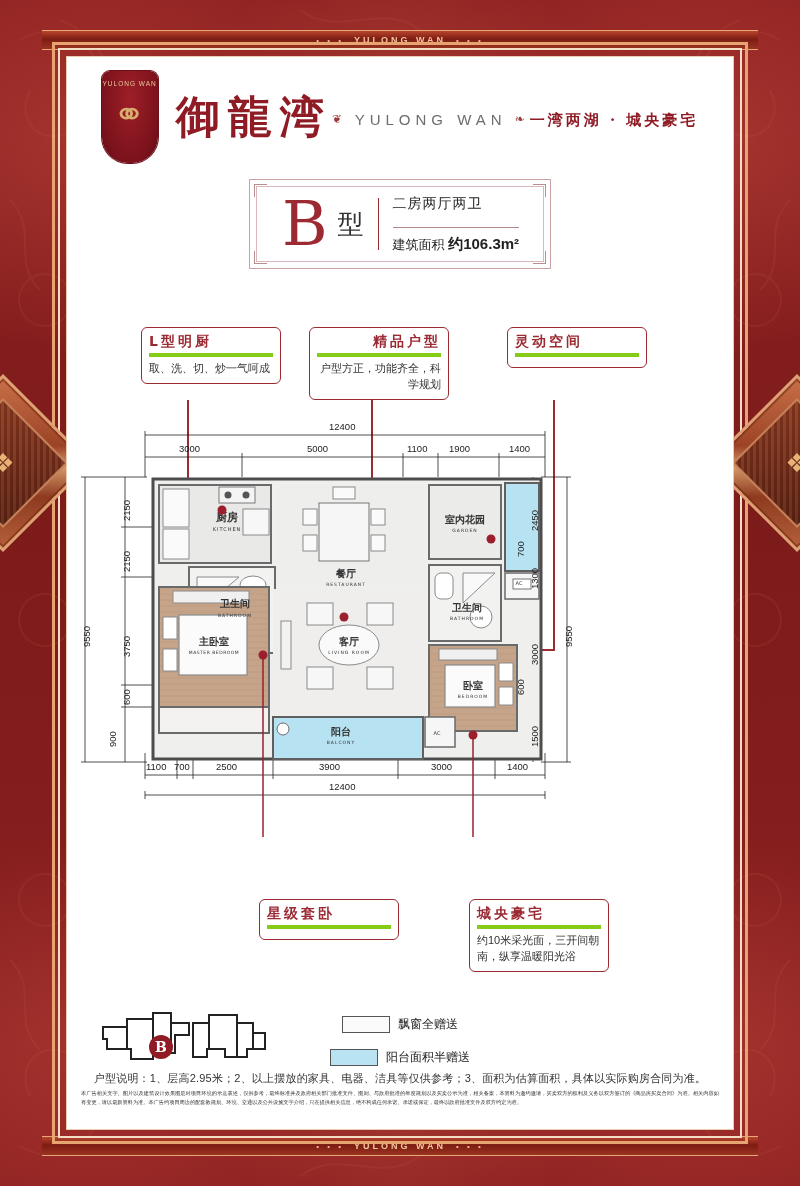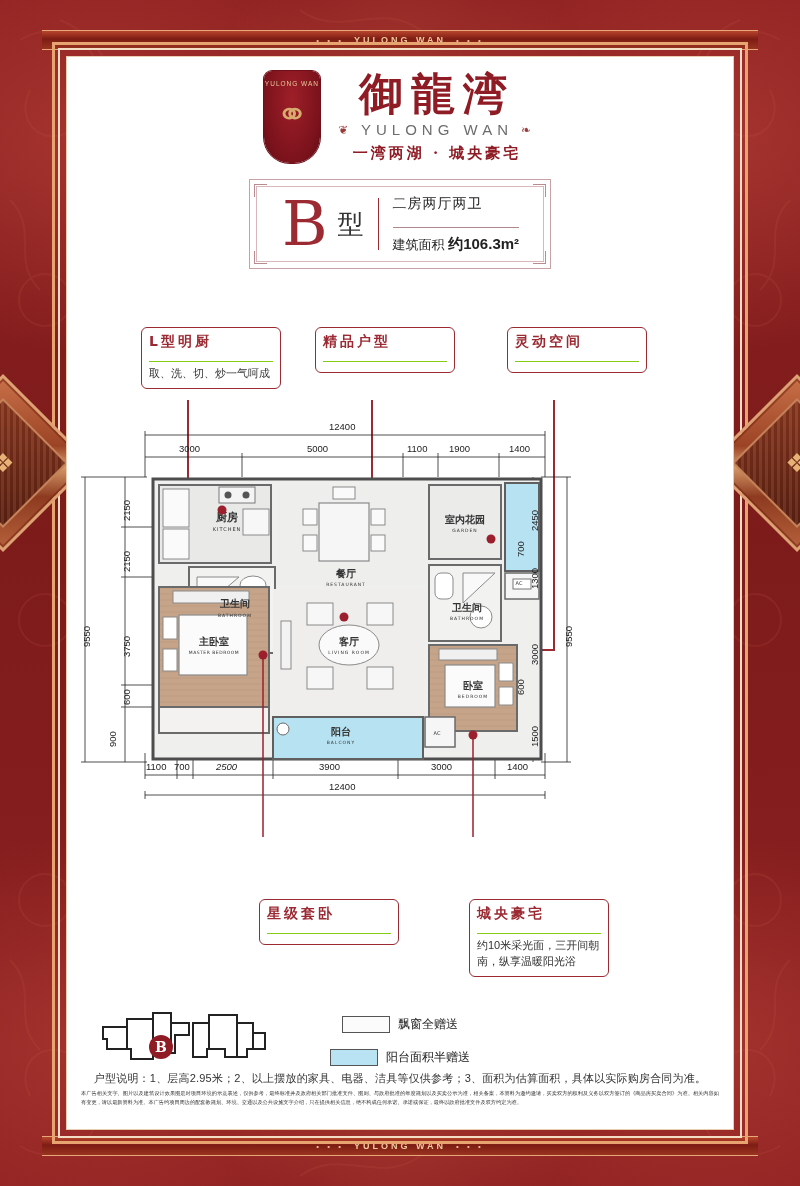--- a/index.html
+++ b/index.html
@@ -89,21 +89,21 @@
     display:flex;flex-direction:column;align-items:center;
     padding-top:9px;box-sizing:border-box;
     box-shadow:0 0 0 1px #6d101a;
     position:relative;
   }
   .logo-shield-text{color:#e7c89a;font-size:6.5px;letter-spacing:1px;}
   .logo-dragon{
     color:#d9ab6f;font-size:34px;line-height:1;margin-top:10px;
     font-family:"DejaVu Serif",serif;transform:scaleX(1.15);
   }
-  .wordmark{display:flex;flex-direction:column;align-items:center;}
+  .wordmark{display:flex;flex-direction:row;align-items:center;}
   .wordmark-cn{
     font-family:"DejaVu Serif","Liberation Serif",serif;
     font-size:44px;font-weight:bold;color:#8f1b24;letter-spacing:8px;
     line-height:1.05;
   }
   .wordmark-en{
     font-size:15px;letter-spacing:5px;color:#6d6d6d;margin-top:4px;
     display:flex;align-items:center;gap:8px;
   }
   .wordmark-en .flourish{color:#9a3a3a;font-size:12px;}
@@ -144,21 +144,21 @@
   .callouts-top{
     position:absolute;left:0;right:0;top:270px;height:80px;
   }
   .callout{
     position:absolute;width:140px;box-sizing:border-box;
     border:1px solid #9b2a33;border-radius:6px;background:#fff;
     padding:5px 7px 6px;
   }
   .callout-title{
     font-size:14px;font-weight:bold;color:#9b2a33;letter-spacing:3px;
-    padding-bottom:10px;border-bottom:1px solid #84cc16;margin-bottom:4px;
+    padding-bottom:2px;border-bottom:4px solid #84cc16;margin-bottom:4px;
     font-family:"DejaVu Sans",sans-serif;
   }
   .callout-body{font-size:11px;color:#333;line-height:1.45;}
   .lead{position:absolute;background:#9b2a33;}
 
   
   .plan-wrap{position:absolute;left:0;right:0;top:360px;height:560px;}
   .dim-txt{
     position:absolute;font-size:9.5px;color:#222;font-family:"Liberation Sans",sans-serif;
     white-space:nowrap;
@@ -274,22 +274,23 @@
         <b>约106.3m²</b>
       </span>
     </span>
   </div>
 
   <div class="callouts-top">
     <div class="callout" style="left:74px;top:0;">
       <div class="callout-title">L型明厨</div>
       <div class="callout-body">取、洗、切、炒一气呵成</div>
     </div>
-    <div class="callout" style="left:248px;top:0;">
+    <div class="callout" style="left:242px;top:0;text-align:right;">
       <div class="callout-title">精品户型</div>
+      <div class="callout-body">户型方正，功能齐全，科学规划</div>
     </div>
     <div class="callout" style="left:440px;top:0;">
       <div class="callout-title">灵动空间</div>
     </div>
     <span class="lead" style="left:120px;top:73px;width:1.5px;height:180px;"></span>
     <span class="lead" style="left:120px;top:252px;width:80px;height:1.5px;"></span>
     <span class="lead" style="left:304px;top:73px;width:1.5px;height:268px;"></span>
     <span class="lead" style="left:486px;top:73px;width:1.5px;height:250px;"></span>
     <span class="lead" style="left:430px;top:322px;width:58px;height:1.5px;"></span>
   </div>
@@ -454,21 +455,21 @@
     <div>
       <span class="dim-txt" style="left:262px;top:4px;">12400</span>
       <span class="dim-txt" style="left:112px;top:26px;">3000</span>
       <span class="dim-txt" style="left:240px;top:26px;">5000</span>
       <span class="dim-txt" style="left:340px;top:26px;">1100</span>
       <span class="dim-txt" style="left:382px;top:26px;">1900</span>
       <span class="dim-txt" style="left:442px;top:26px;">1400</span>
 
       <span class="dim-txt" style="left:79px;top:344px;">1100</span>
       <span class="dim-txt" style="left:107px;top:344px;">700</span>
-      <span class="dim-txt" style="left:149px;top:344px;font-style:italic;">2500</span>
+      <span class="dim-txt" style="left:149px;top:344px;">2500</span>
       <span class="dim-txt" style="left:252px;top:344px;">3900</span>
       <span class="dim-txt" style="left:364px;top:344px;">3000</span>
       <span class="dim-txt" style="left:440px;top:344px;">1400</span>
       <span class="dim-txt" style="left:262px;top:364px;">12400</span>
 
       <span class="dim-txt dim-v" style="left:14px;top:230px;">9550</span>
       <span class="dim-txt dim-v" style="left:54px;top:104px;">2150</span>
       <span class="dim-txt dim-v" style="left:54px;top:155px;">2150</span>
       <span class="dim-txt dim-v" style="left:54px;top:240px;">3750</span>
       <span class="dim-txt dim-v" style="left:54px;top:288px;">600</span>

